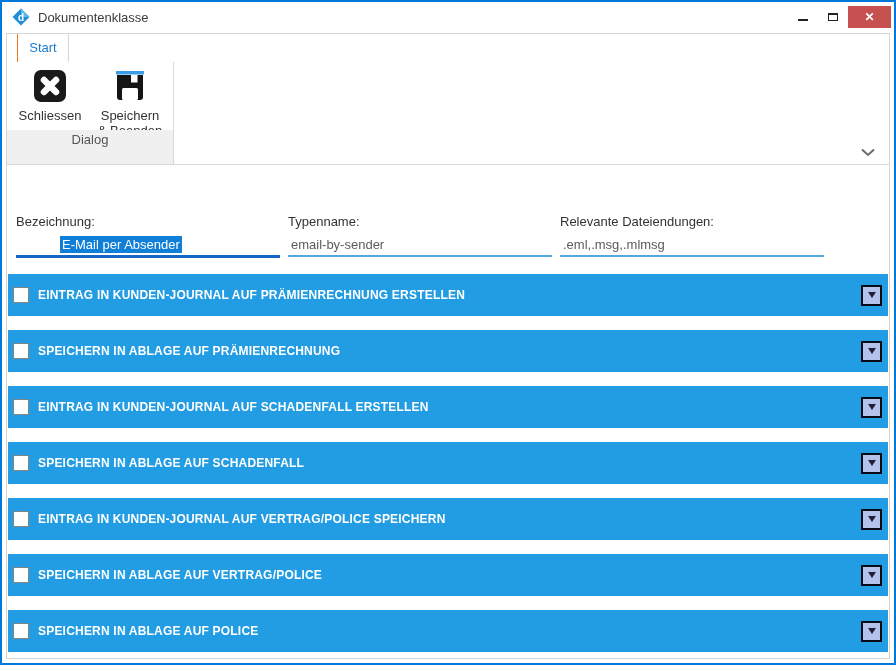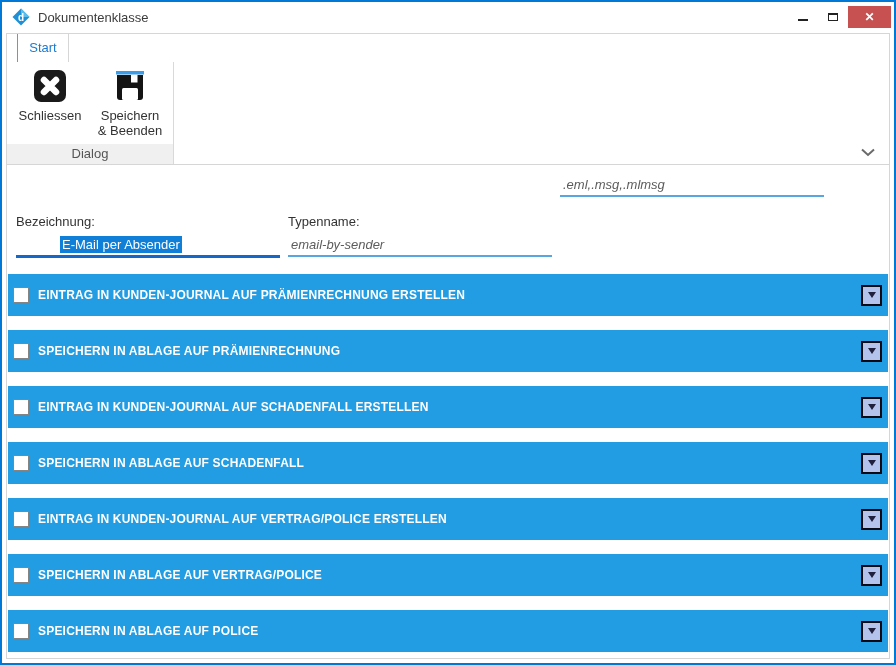--- a/index.html
+++ b/index.html
@@ -26,32 +26,32 @@
     border-left:1px solid #f97316;border-right:1px solid #d6d6d6;background:#fff;
     color:#1c7ad0;font-size:13px;text-align:center;line-height:27px;}
 
   
   .ribbon{height:102px;border-bottom:1px solid #d6d6d6;position:relative;flex:none;}
   .rgroup{position:absolute;left:0;top:0;bottom:0;width:166px;border-right:1px solid #d9d9d9;}
   .rbuttons{display:flex;justify-content:center;padding-top:7px;}
   .rbtn{width:80px;display:flex;flex-direction:column;align-items:center;cursor:default;}
   .rbtn .ric{width:34px;height:34px;}
   .rbtn .rlbl{font-size:13px;color:#333;text-align:center;margin-top:5px;line-height:1.18;max-width:66px;}
-  .rstrip{position:absolute;left:0;right:0;bottom:0;height:20px;background:#f0f0f0;
+  .rstrip{position:absolute;left:0;right:0;bottom:0;height:34px;background:#f0f0f0;
     font-size:13px;color:#555;text-align:center;line-height:20px;}
   .rchevron{position:absolute;right:13px;bottom:7px;width:16px;height:9px;}
 
   
   .formrow{flex:none;display:flex;padding:9px 0 0 9px;height:52px;box-sizing:content-box;}
   .field{width:264px;margin-right:8px;}
   .flabel{font-size:13px;color:#333;margin-bottom:5px;margin-top:40px;}
   .finput{height:21px;font-size:13px;display:flex;align-items:center;padding-left:44px;}
   .f1 .finput{border-bottom:3px solid #1668c8;}
   .f1 .fval{background:#0f7fd7;color:#fff;padding:1px 2px;}
-  .f2 .finput,.f3 .finput{border-bottom:2px solid #58a6df;padding-left:3px;font-style:italic;}
+  .f2 .finput,.f3 .finput{border-bottom:2px solid #58a6df;padding-left:3px;}
   .f2 .fval,.f3 .fval{color:#5c5c5c;}
 
   
   .sections{margin-top:48px;flex:none;}
   .section{height:42px;margin:0 1px 14px 1px;background:#229ce3;display:flex;align-items:center;
     padding:0 6px 0 5px;box-sizing:border-box;}
   .cb{width:14px;height:14px;background:#fff;border:1px solid #848484;box-sizing:content-box;
     margin-right:9px;flex:none;display:flex;align-items:center;justify-content:center;}
   .cb::after{content:"✓";font-size:13px;font-weight:bold;color:#111;line-height:13px;visibility:hidden;}
   .cb.checked::after{visibility:visible;}
@@ -135,20 +135,21 @@
           <span class="fval">E-Mail per Absender</span>
         </div>
       </div>
       <div class="field f2">
         <div class="flabel">Typenname:</div>
         <div class="finput">
           <span class="fval">email-by-sender</span>
         </div>
       </div>
       <div class="field f3">
+        <div class="flabel">Relevante Dateiendungen:</div>
         <div class="finput">
           <span class="fval">.eml,.msg,.mlmsg</span>
         </div>
       </div>
     </div>
 
     <div class="sections">
 
       <div class="section">
         <span class="cb"></span>
@@ -177,21 +178,21 @@
       <div class="section">
         <span class="cb"></span>
         <span class="slabel">SPEICHERN IN ABLAGE AUF SCHADENFALL</span>
         <span class="dd">
             <i class="tri"></i>
           </span>
       </div>
 
       <div class="section">
         <span class="cb"></span>
-        <span class="slabel">EINTRAG IN KUNDEN-JOURNAL AUF VERTRAG/POLICE ERSTELLEN</span>
+        <span class="slabel">EINTRAG IN KUNDEN-JOURNAL AUF VERTRAG/POLICE SPEICHERN</span>
         <span class="dd">
             <i class="tri"></i>
           </span>
       </div>
 
       <div class="section">
         <span class="cb"></span>
         <span class="slabel">SPEICHERN IN ABLAGE AUF VERTRAG/POLICE</span>
         <span class="dd">
             <i class="tri"></i>

